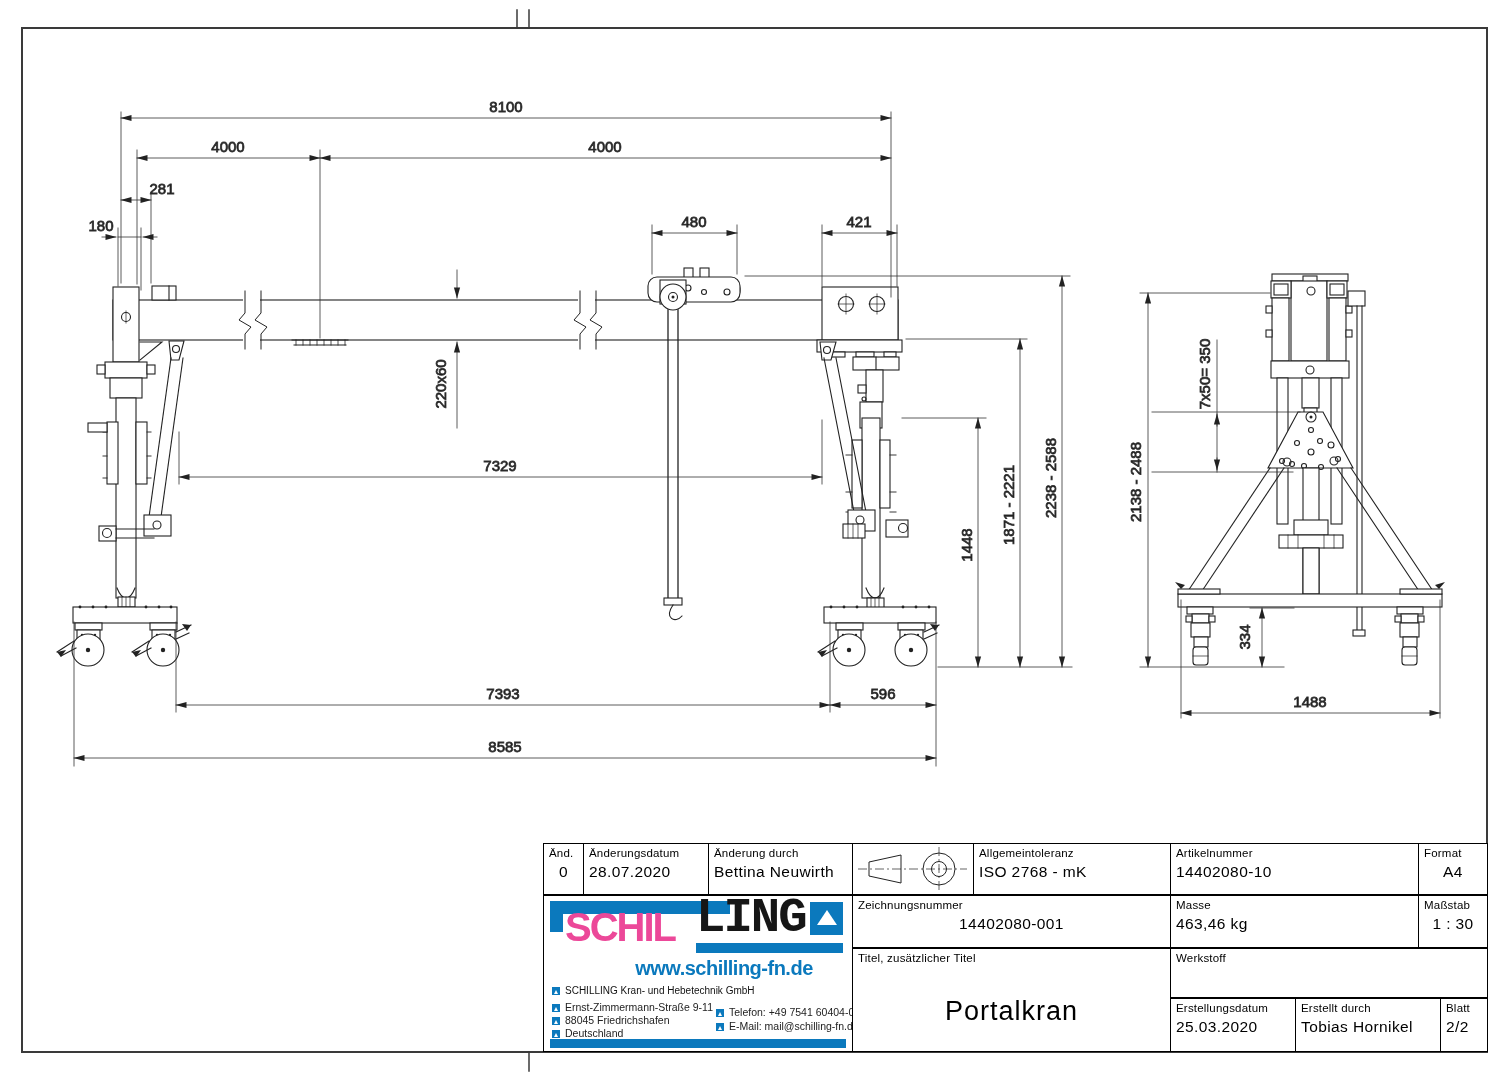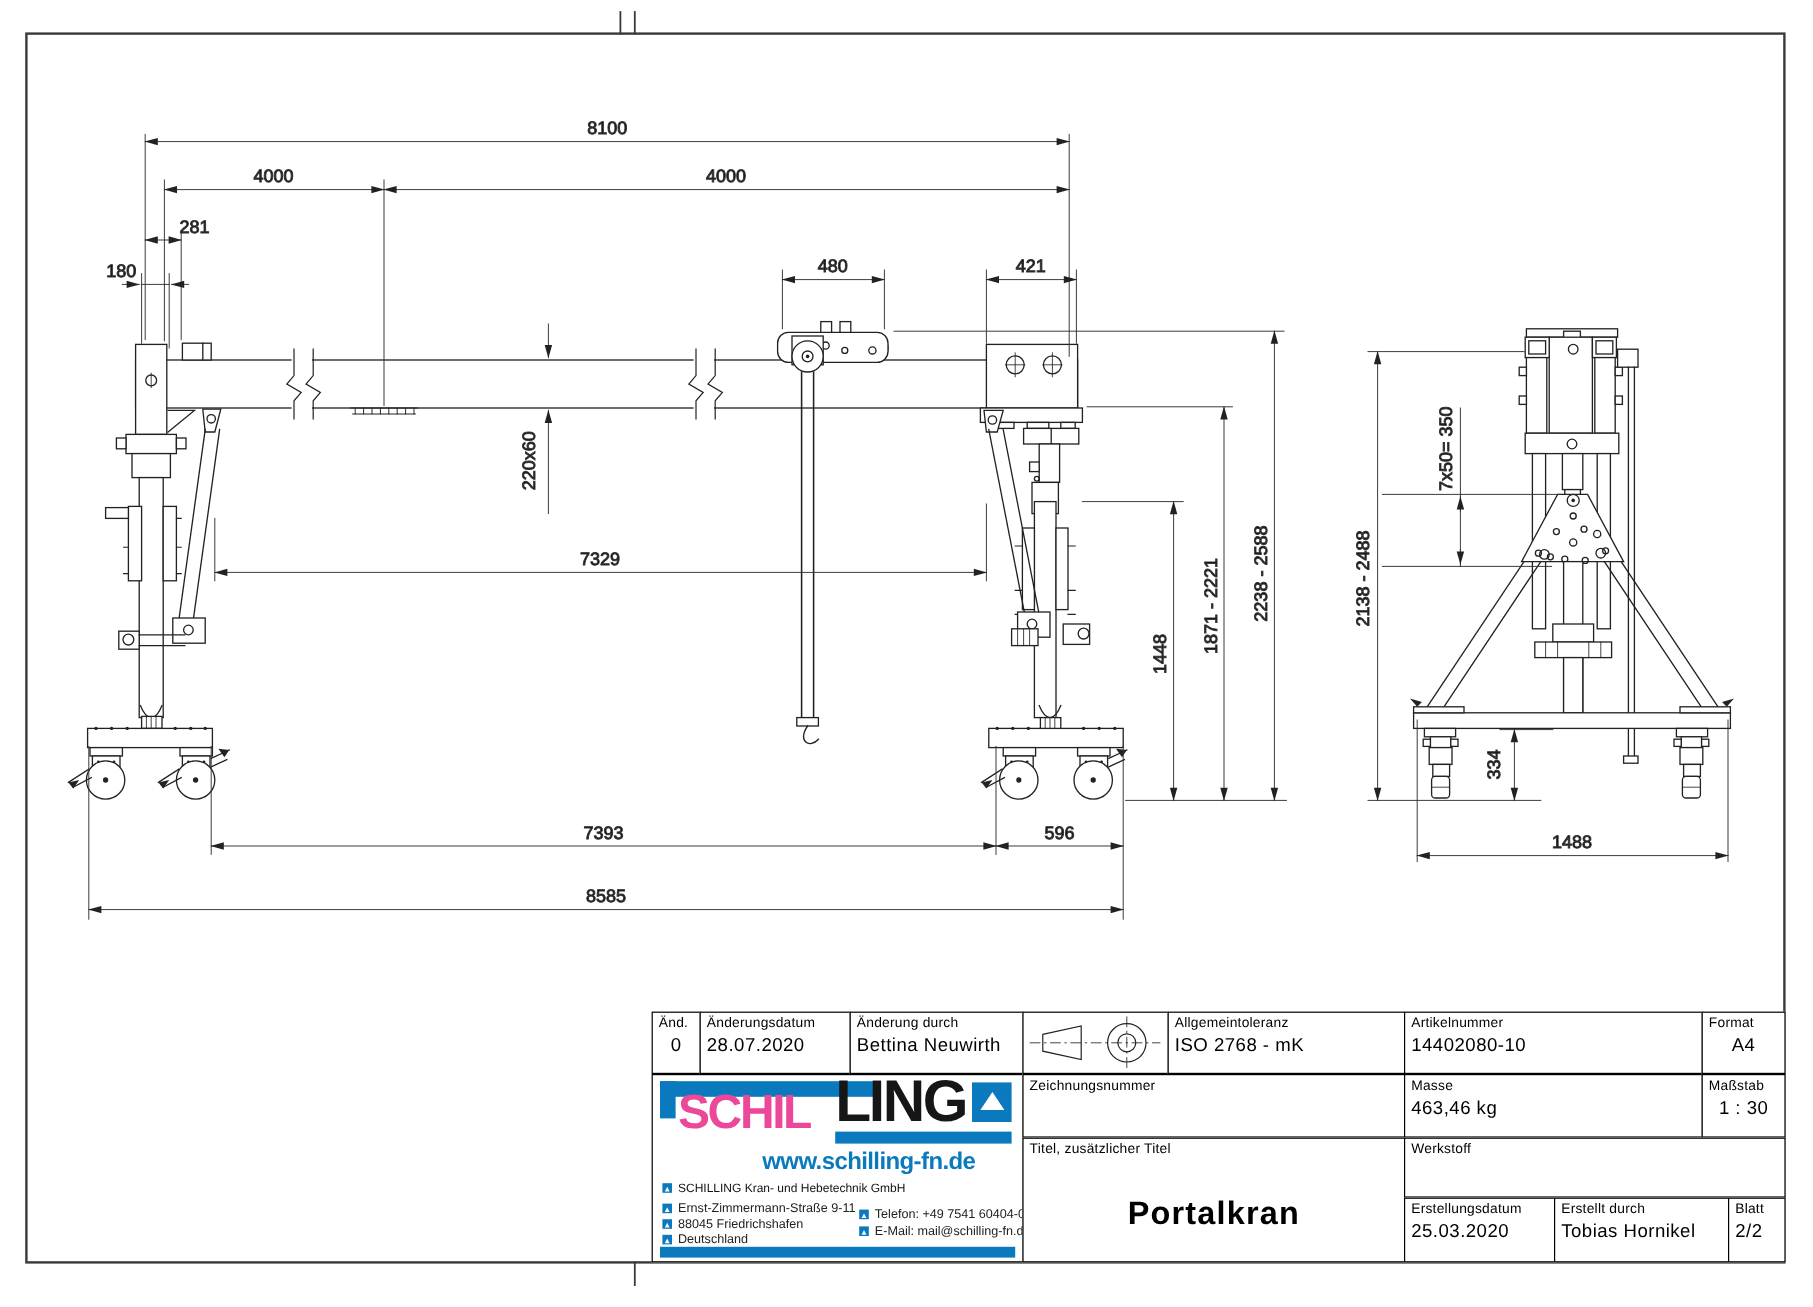--- a/index.html
+++ b/index.html
@@ -5,26 +5,26 @@
   html,body{margin:0;padding:0;background:#fff;}
   .page{position:relative;width:1511px;height:1089px;background:#fff;overflow:hidden;
         font-family:"Liberation Sans",sans-serif;color:#000;padding-left:12px;}
   svg text{font-family:"Liberation Sans",sans-serif;}
   .dimtext{font-size:15px;fill:#111;}
   
   .tb-cell{position:absolute;border:1.5px solid #000;box-sizing:border-box;background:#fff;}
   .tb-lbl{font-size:11.5px;padding:3px 5px 0 5px;letter-spacing:.2px;}
   .tb-val{font-size:15.5px;padding:4px 5px 0 5px;letter-spacing:.4px;}
   .tb-val.center{text-align:center;padding-left:0;padding-right:0;}
-  .tb-title-val{font-size:27px;text-align:center;margin-top:32px;letter-spacing:1px;font-weight:bold;}
+  .tb-title-val{font-size:27px;text-align:center;margin-top:32px;letter-spacing:1px;}
   
   .lg{position:absolute;}
   .blue{background:#0b79bd;}
   .brand1{font-size:40px;font-weight:bold;letter-spacing:-2px;color:#ec4899;}
-  .brand2{font-size:49px;font-weight:bold;letter-spacing:-2px;color:#161616;}
+  .brand2{font-size:49px;font-weight:bold;letter-spacing:-2px;color:#161616;font-family:Liberation Mono, monospace;}
   .webline{font-size:20px;font-weight:bold;color:#0b79bd;text-align:center;letter-spacing:-0.5px;}
   .addr{font-size:10.5px;color:#222;white-space:nowrap;}
   .addr.bold{font-weight:normal;font-size:10px;color:#111;}
   .bullet{display:inline-block;width:8px;height:8px;background:#0b79bd;margin-right:5px;position:relative;top:1px;}
   .bullet::after{content:"";position:absolute;left:1.5px;top:2.5px;width:0;height:0;
      border-left:2.5px solid transparent;border-right:2.5px solid transparent;border-bottom:4px solid #fff;}
   .tri-up{width:0;height:0;border-left:10px solid transparent;border-right:10px solid transparent;
      border-bottom:15px solid #fff;margin:8px auto 0 auto;}
 </style>
 </head>
@@ -433,20 +433,21 @@
     <div class="lg addr" style="left:8px;top:105px;"><span class="bullet"></span><span>Ernst-Zimmermann-Straße 9-11</span></div>
     <div class="lg addr" style="left:8px;top:118px;"><span class="bullet"></span><span>88045 Friedrichshafen</span></div>
     <div class="lg addr" style="left:8px;top:131px;"><span class="bullet"></span><span>Deutschland</span></div>
     <div class="lg addr" style="left:172px;top:110px;"><span class="bullet"></span><span>Telefon: +49 7541 60404-0</span></div>
     <div class="lg addr" style="left:172px;top:124px;"><span class="bullet"></span><span>E-Mail: mail@schilling-fn.de</span></div>
     <div class="lg blue" style="left:6px;top:143px;width:296px;height:9px;"></div>
   </div>
 
   <div class="tb-cell" style="left:852px;top:895px;width:319px;height:53px;">
     <div class="tb-lbl">Zeichnungsnummer</div>
+    <div class="tb-val center">14402080-001</div>
   </div>
   <div class="tb-cell" style="left:1170px;top:895px;width:249px;height:53px;">
     <div class="tb-lbl">Masse</div>
     <div class="tb-val">463,46 kg</div>
   </div>
   <div class="tb-cell" style="left:1418px;top:895px;width:70px;height:53px;">
     <div class="tb-lbl">Maßstab</div>
     <div class="tb-val center">1 : 30</div>
   </div>
 

